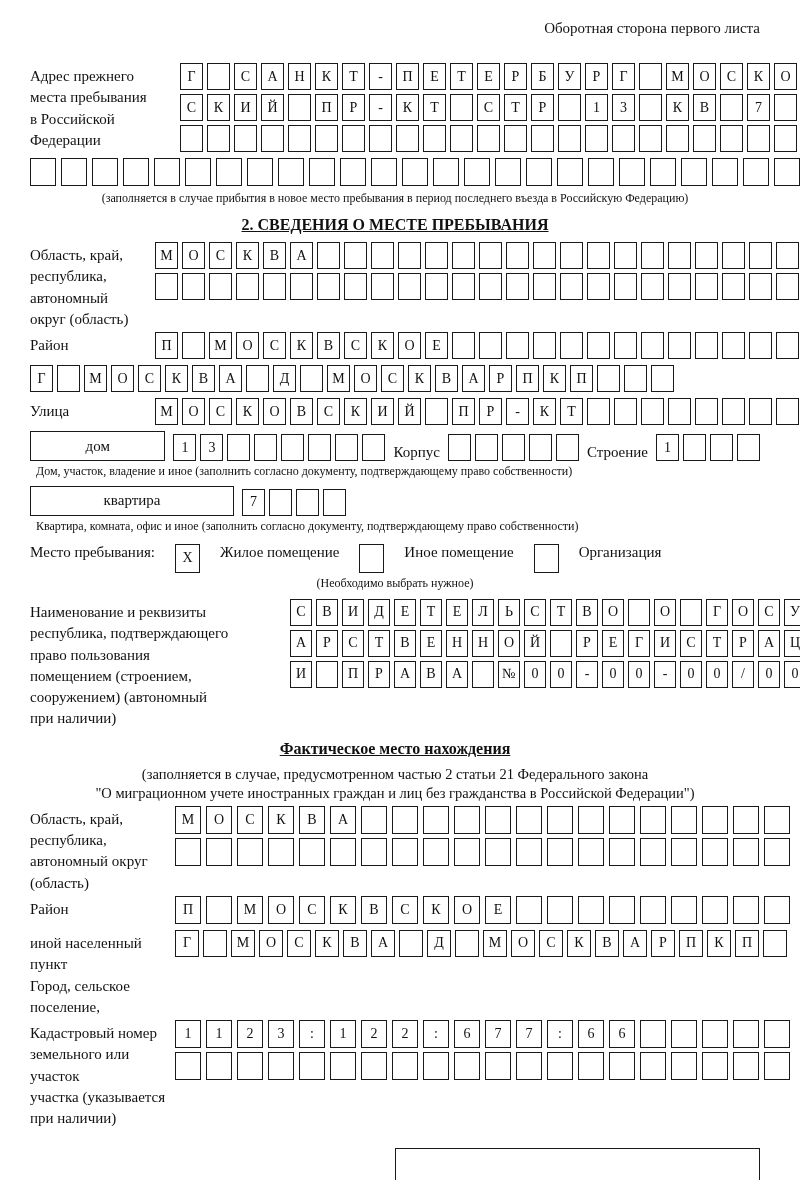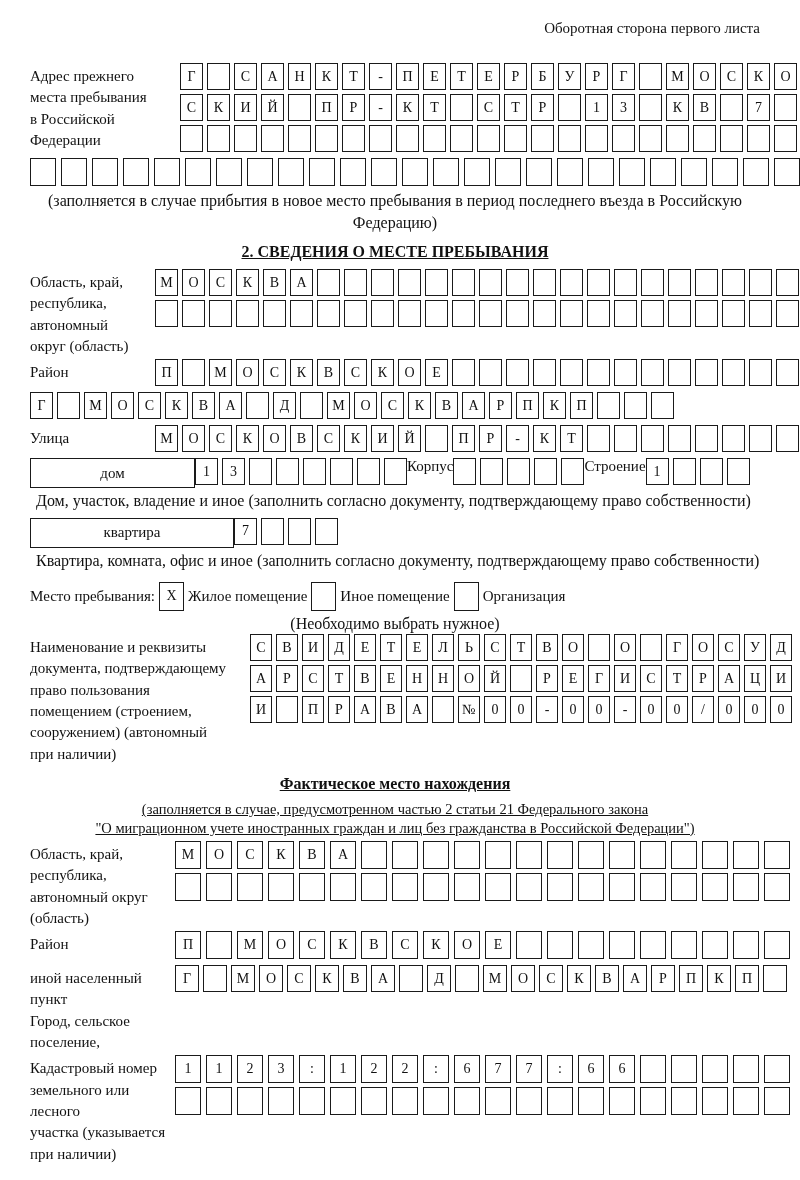--- a/index.html
+++ b/index.html
@@ -13,36 +13,36 @@
   .w125{width:125px;}
   .w145{width:145px;}
   .w220{width:220px;}
   .rows-col{display:flex;flex-direction:column;}
   .cells{display:flex;gap:4px;margin-bottom:4px;}
   .cell{flex:0 0 auto;width:21px;height:25px;border:1.6px solid #1a1a1a;display:flex;align-items:center;justify-content:center;font-size:14px;background:#fff;}
   .cells.wide{gap:5px;}
   .cells.wide .cell{width:24px;height:26px;}
   .cells.c24 .cell{width:20px;}
   .cells.c26 .cell{width:22px;}
-  .caption{font-size:16px;line-height:1.35;}
+  .caption{font-size:12px;line-height:1.35;}
   .center{text-align:center;}
   .bold{font-weight:bold;}
   .sec-title{font-size:16px;margin:10px 0 8px 0;text-decoration:underline;}
-  .sub-caption{font-size:14.5px;margin:2px 0;text-decoration:underline;}
-  .inline-row{display:flex;align-items:flex-start;gap:0;margin:0 0 2px 0;flex-wrap:nowrap;}
+  .sub-caption{font-size:14.5px;margin:2px 0;}
+  .inline-row{display:flex;align-items:flex-end;gap:8px;margin:0 0 2px 0;flex-wrap:nowrap;}
   .named-box{border:1.6px solid #1a1a1a;height:30px;display:flex;align-items:center;justify-content:center;font-size:15px;box-sizing:border-box;background:#fff;}
   .box-dom{width:165px;}
   .box-kv{width:204px;}
   .inline-row .cells{margin-bottom:0;}
   .inline-label{font-size:15px;white-space:nowrap;}
-  .check-row{display:flex;align-items:center;gap:4px;margin:10px 0 2px 0;}
+  .check-row{display:flex;gap:20px;margin:10px 0 2px 0;}
   .check-cell{flex:0 0 auto;width:23px;height:27px;border:1.6px solid #1a1a1a;display:flex;align-items:center;justify-content:center;font-size:14px;background:#fff;}
   .left-caption{margin:2px 0 6px 6px;}
   .stamp-box{width:365px;height:157px;border:1.6px solid #1a1a1a;margin-left:365px;margin-top:18px;background:#fff;box-sizing:border-box;}
-  .mt4{margin-top:4px;} .mt8{} .mt10{margin-top:10px;}
+  .mt4{margin-top:4px;} .mt8{margin-top:8px;gap:40px;} .mt10{margin-top:10px;}
 </style>
 </head>
 <body>
 
 <div class="page">
 
   <div class="header-note">Оборотная сторона первого листа</div>
 
   <div class="form-row">
     <div class="label-col w150">
@@ -360,21 +360,21 @@
     <span class="check-cell"></span>
     <span class="inline-label">Иное помещение</span>
     <span class="check-cell"></span>
     <span class="inline-label">Организация</span>
   </div>
   <div class="caption center">(Необходимо выбрать нужное)</div>
 
   <div class="form-row mt8">
     <div class="label-col w220">
       <span class="lline">Наименование и реквизиты</span>
-      <span class="lline">документа, подтверждающему</span>
+      <span class="lline">республика, подтверждающего</span>
       <span class="lline">право пользования</span>
       <span class="lline">помещением (строением,</span>
       <span class="lline">сооружением) (автономный</span>
       <span class="lline">при наличии)</span>
     </div>
     <div class="rows-col">
       <div class="cells c24">
           <span class="cell">С</span>
           <span class="cell">В</span>
           <span class="cell">И</span>
@@ -558,21 +558,21 @@
         <span class="cell">П</span>
         <span class="cell">К</span>
         <span class="cell">П</span>
         <span class="cell"></span>
       </div>
   </div>
 
   <div class="form-row">
     <div class="label-col w145">
       <span class="lline">Кадастровый номер</span>
-      <span class="lline">земельного или лесного</span>
+      <span class="lline">земельного или участок</span>
       <span class="lline">участка (указывается</span>
       <span class="lline">при наличии)</span>
     </div>
     <div class="rows-col">
       <div class="cells wide">
           <span class="cell">1</span>
           <span class="cell">1</span>
           <span class="cell">2</span>
           <span class="cell">3</span>
           <span class="cell">:</span>

